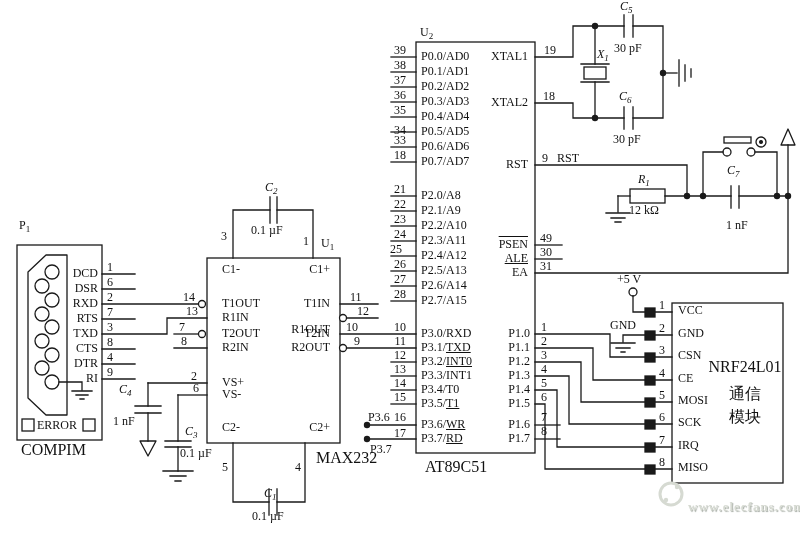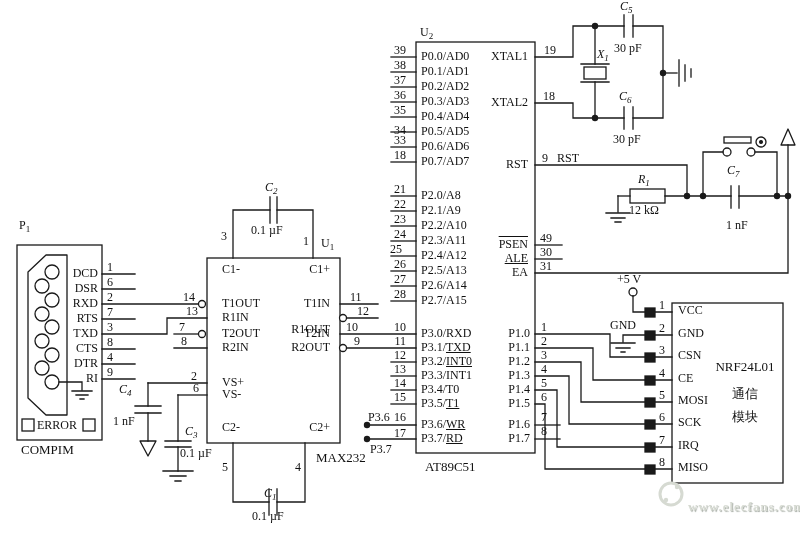--- a/index.html
+++ b/index.html
@@ -6,21 +6,21 @@
   .stage{position:relative;width:800px;height:534px;background:#ffffff;overflow:hidden;
          font-family:"Liberation Serif","DejaVu Serif",serif;color:#111}
   .stage svg{position:absolute;left:0;top:0}
   .lbl{position:absolute;font-size:12px;line-height:13px;white-space:nowrap}
   .rt{text-align:right}
   .it{font-style:italic}
   .ctr{text-align:center}
   .lbl sub{font-size:9px;line-height:1}
   .ol{text-decoration:overline}
   .ul{text-decoration:underline}
-  .big{font-size:13px}
+  .big{font-size:16px}
   .wm{position:absolute;color:#d6dad2;text-shadow:-1px -1px 0 #ffffff,1px 1px 1px #a8aea7;
       font-weight:bold;letter-spacing:2px}
 </style>
 </head>
 <body>
 
 <div class="stage">
 
 <svg width="800" height="534" viewBox="0 0 800 534">
   <g stroke="#1a1a1a" stroke-width="1.3" fill="none" stroke-linecap="square">

